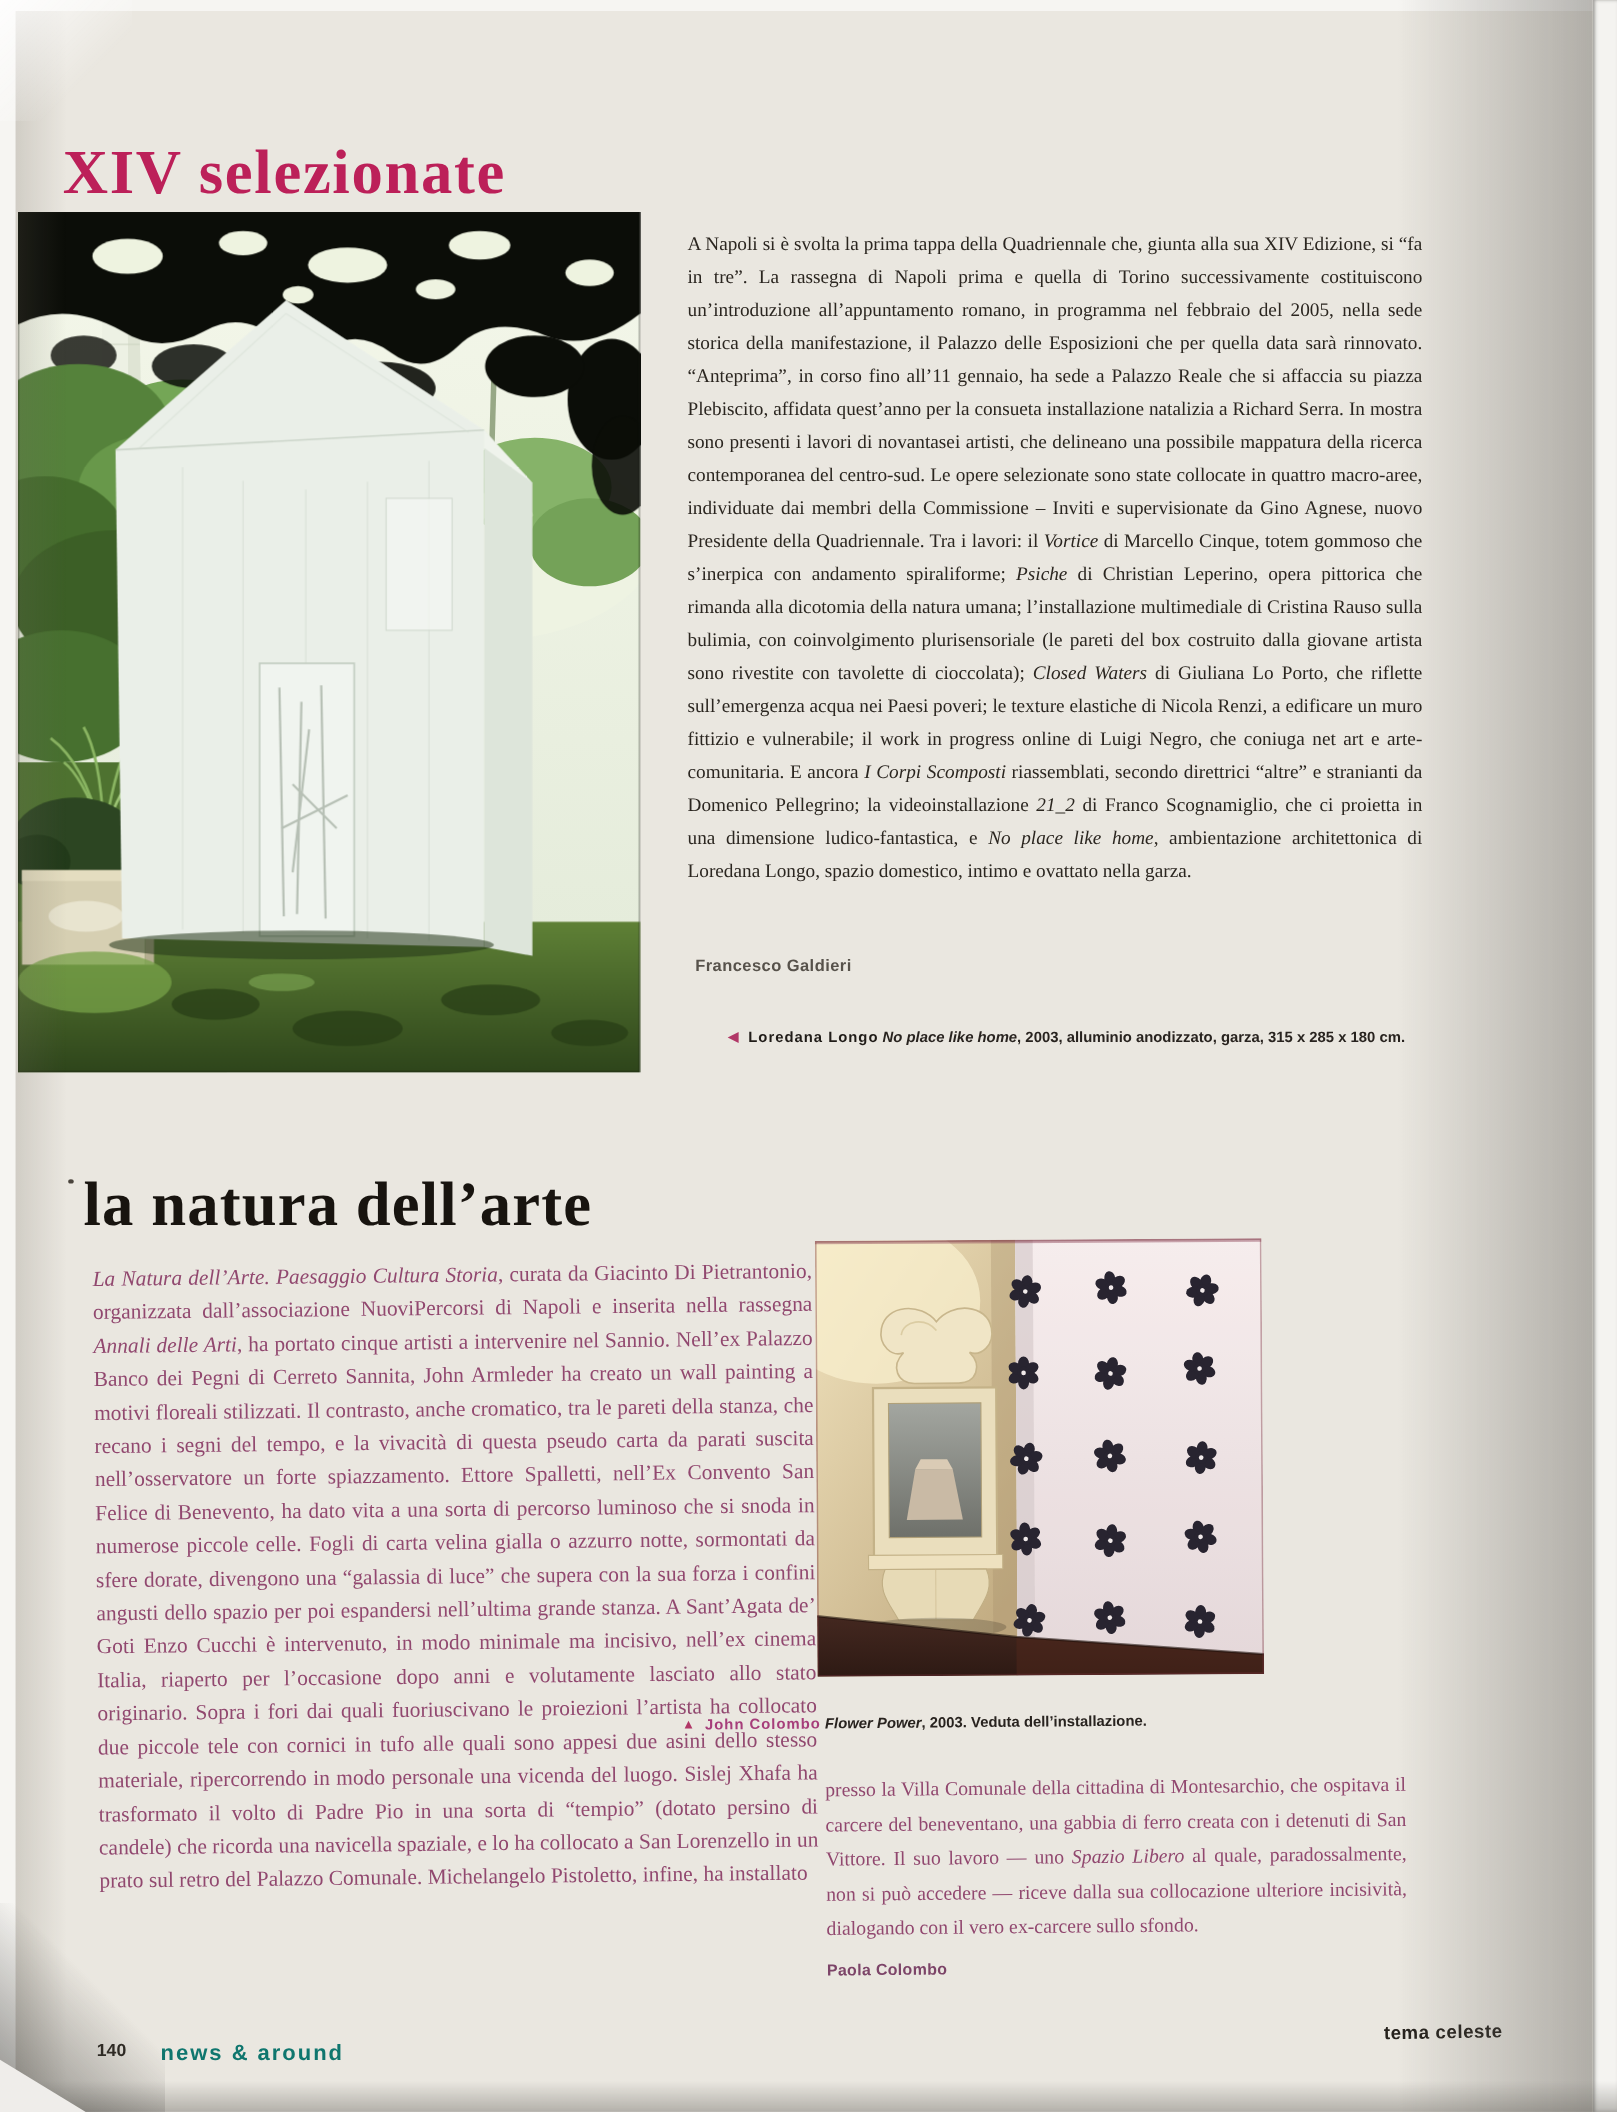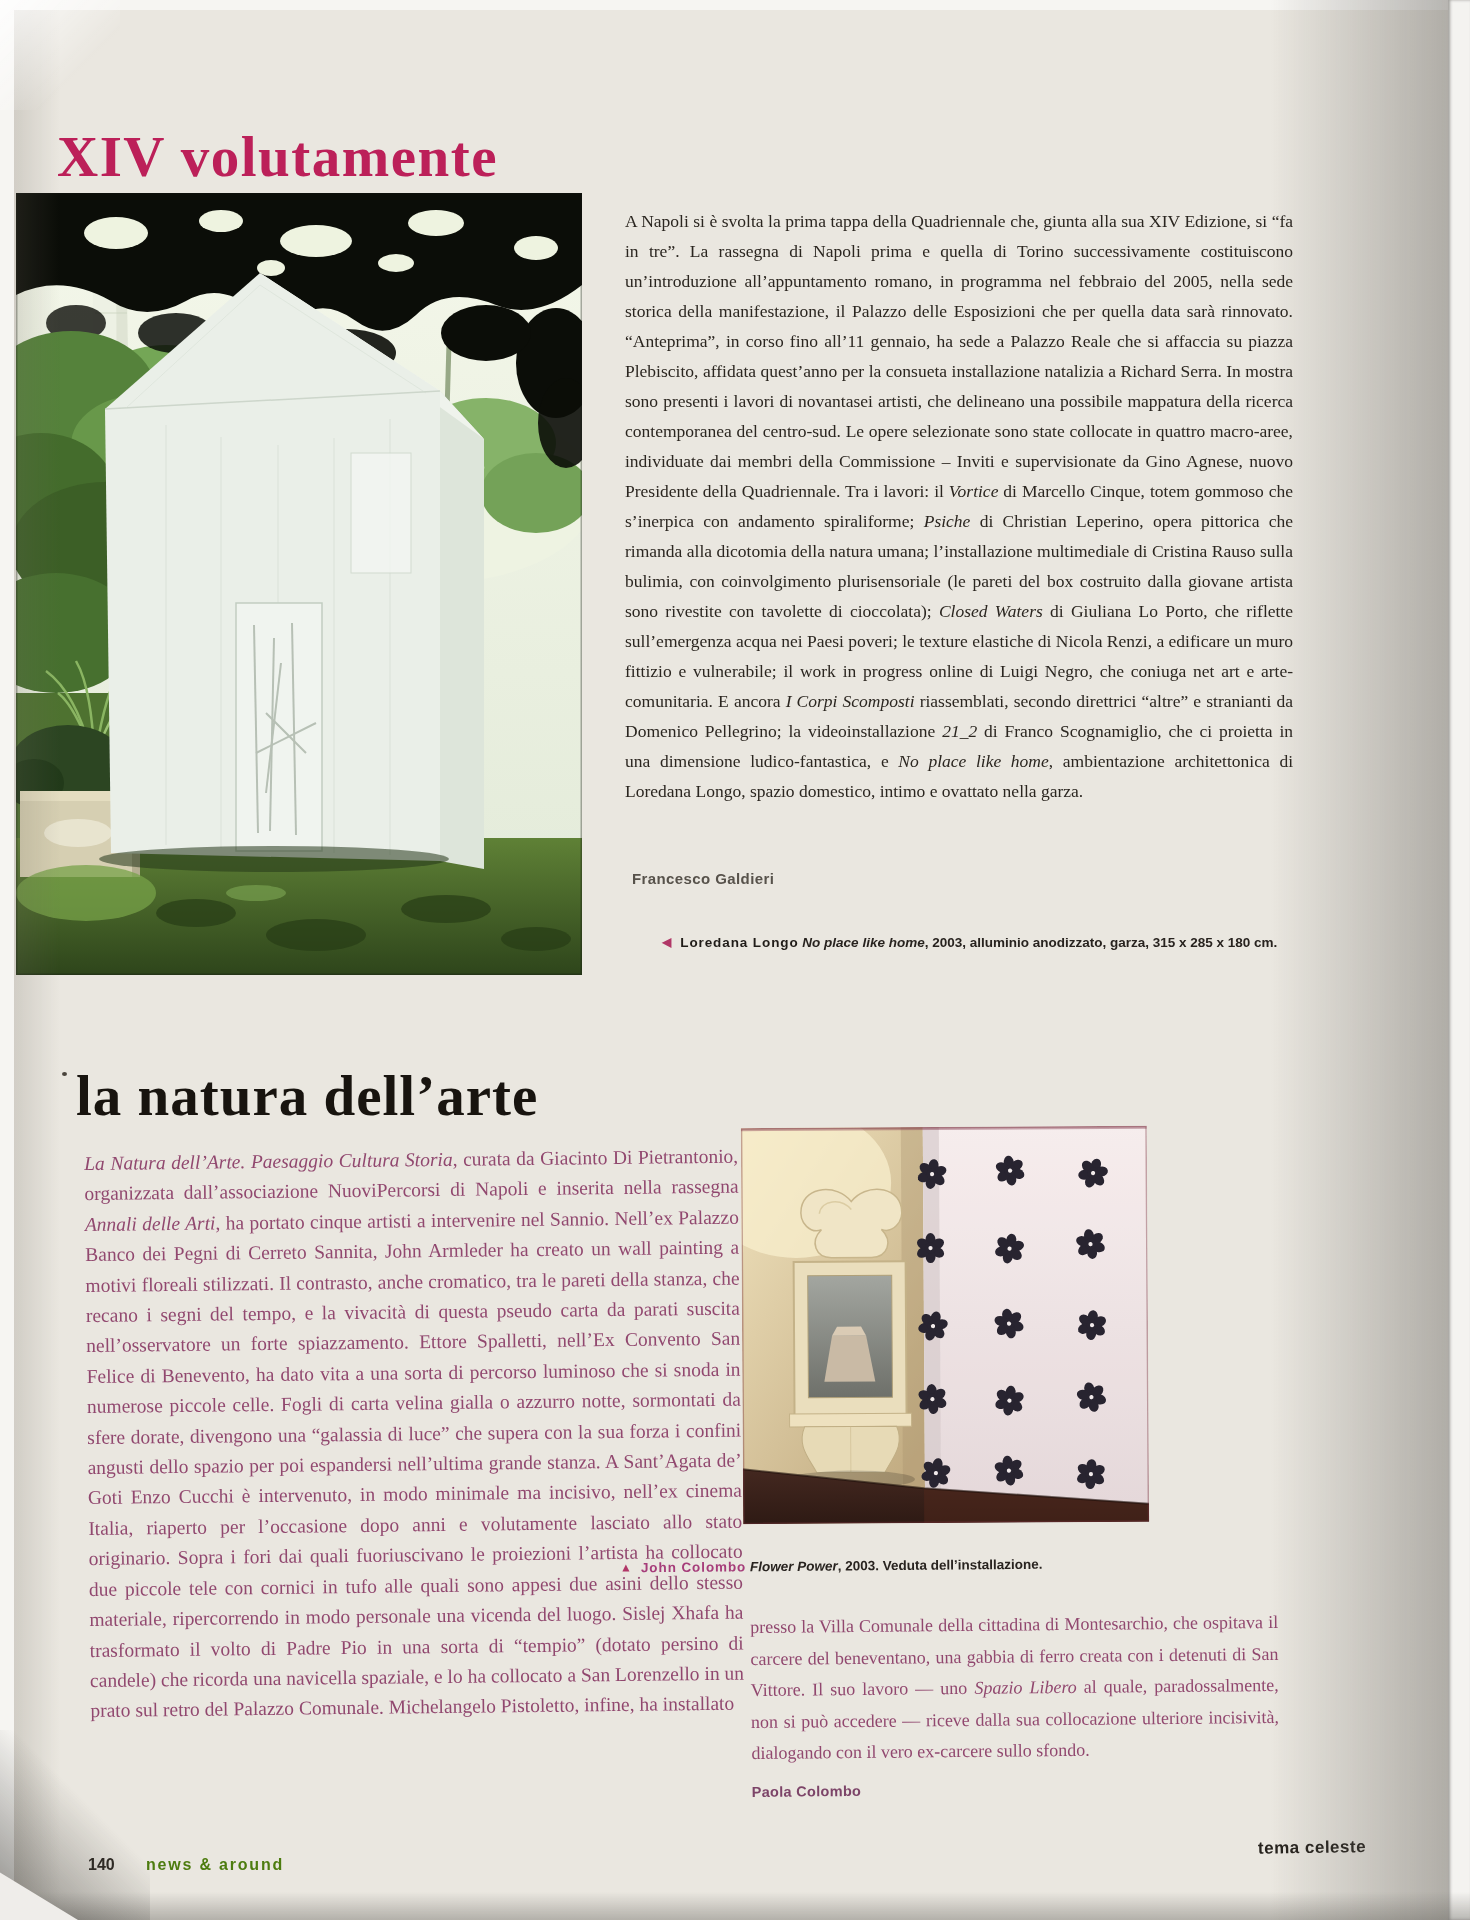--- a/index.html
+++ b/index.html
@@ -57,31 +57,31 @@
   .caption .artist2{color:#a63d7a;letter-spacing:.9px;}
   
   .photo1{position:absolute;left:16px;top:193px;width:566px;height:782px;}
   .photo2{position:absolute;left:742px;top:1127px;width:406px;height:396px;
       transform:rotate(-.35deg);}
   .photo1 svg,.photo2 svg{display:block;}
   
   .pageno{position:absolute;left:88px;top:1856px;font-family:"Liberation Sans",sans-serif;
       font-weight:bold;font-size:16px;color:#2e2a24;}
   .sectlabel{position:absolute;left:146px;top:1856px;font-family:"Liberation Sans",sans-serif;
-      font-weight:bold;font-size:16px;color:#4d7c0f;letter-spacing:1.8px;}
+      font-weight:bold;font-size:20px;color:#0f766e;letter-spacing:1.8px;}
   .maglabel{position:absolute;left:1258px;top:1838px;font-family:"Liberation Sans",sans-serif;
       font-weight:bold;font-size:17px;color:#26221d;letter-spacing:.5px;
       transform:rotate(-.9deg);}
 </style>
 </head>
 <body>
 
 <div class="page">
 
-  <h1 class="title1">XIV volutamente</h1>
+  <h1 class="title1">XIV selezionate</h1>
 
   <div class="photo1">
     <svg width="566" height="782" viewBox="0 0 566 782">
       <defs>
         <linearGradient id="skyG" x1="0" y1="0" x2="0" y2="1">
           <stop offset="0" stop-color="#f4f7ea"></stop>
             <stop offset="1" stop-color="#e2ead8"></stop>
         </linearGradient>
         <linearGradient id="grassG" x1="0" y1="0" x2="0" y2="1">
           <stop offset="0" stop-color="#5f8136"></stop>

